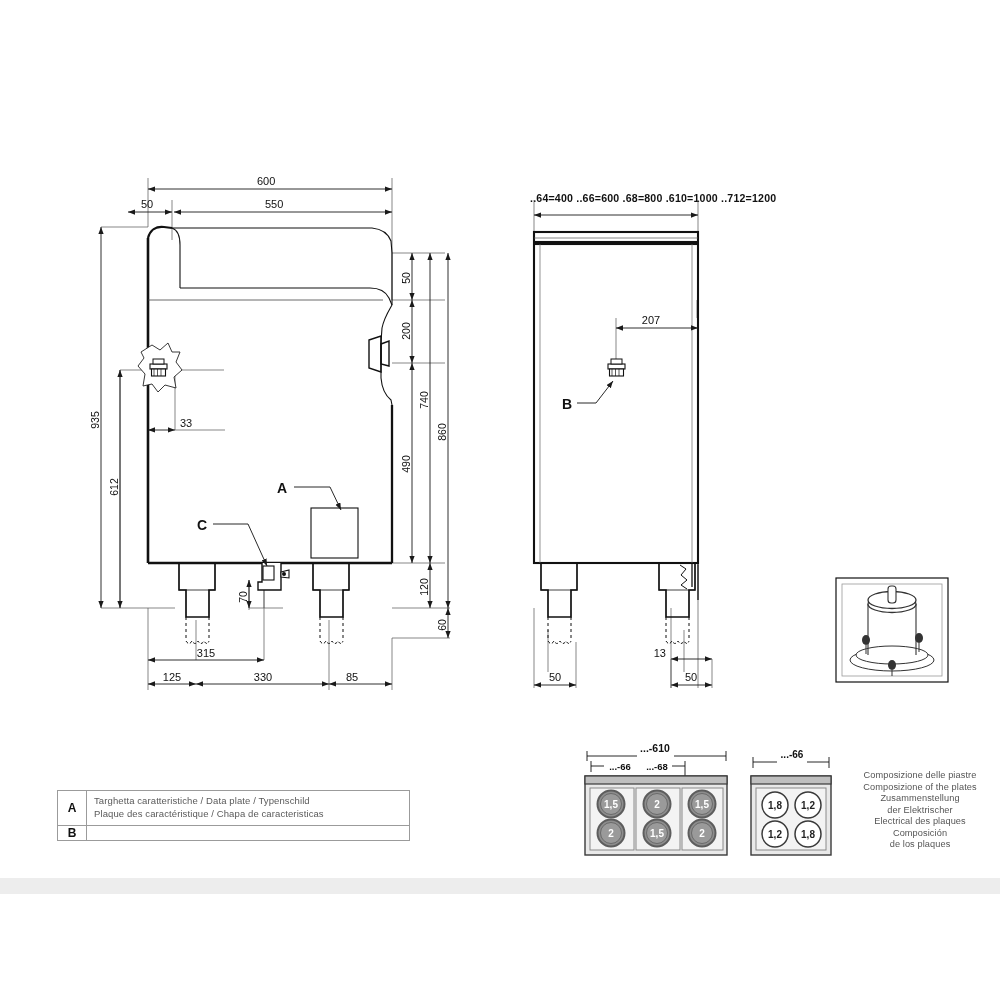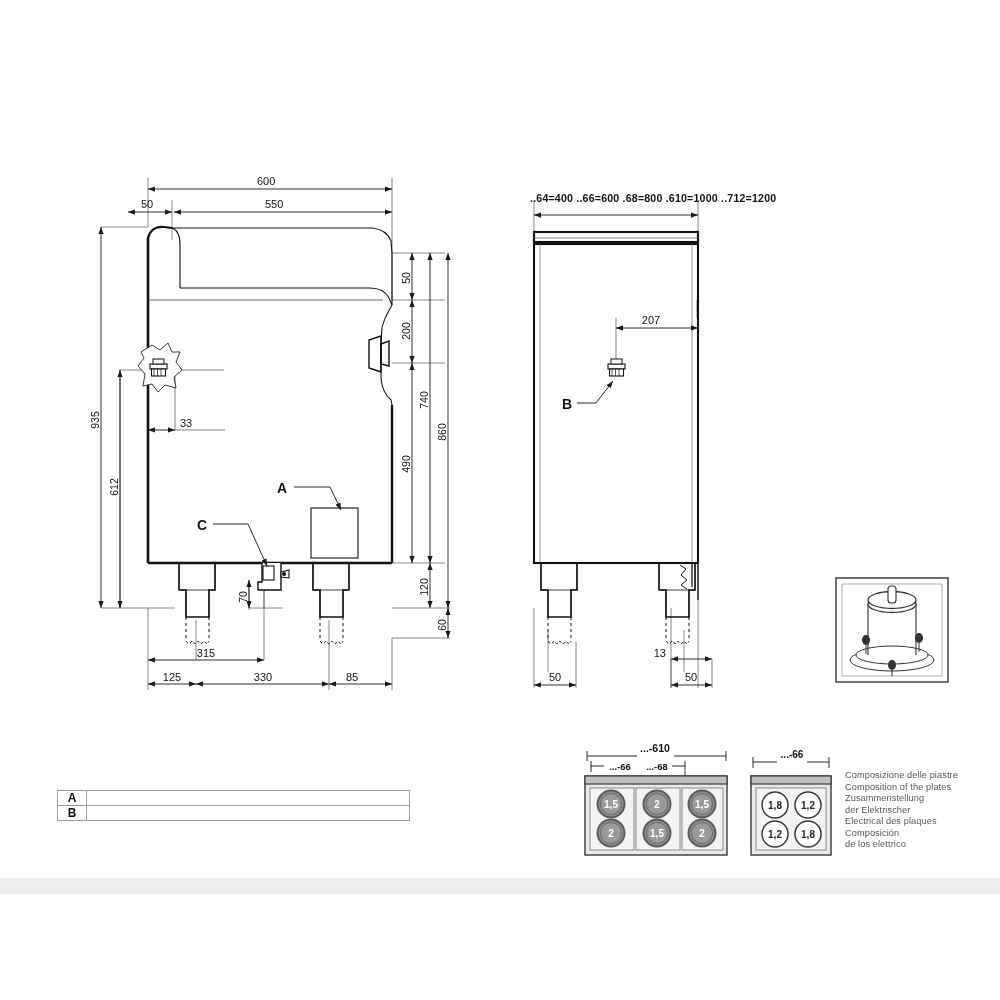--- a/index.html
+++ b/index.html
@@ -9,21 +9,21 @@
   svg{display:block;}
   .gray-band{position:absolute;left:0;top:878px;width:1000px;height:16px;background:#ededed;}
   .legend{position:absolute;left:57px;top:790px;width:353px;border:1px solid #9b9b9b;
           box-sizing:border-box;background:#fff;}
   .legend-row{display:flex;align-items:stretch;border-bottom:1px solid #9b9b9b;}
   .legend-row:last-child{border-bottom:none;}
   .legend-key{width:28px;min-width:28px;display:flex;align-items:center;justify-content:center;
               border-right:1px solid #9b9b9b;font-weight:bold;font-size:12px;color:#111;}
   .legend-txt{padding:4px 6px 5px 7px;font-size:9.5px;line-height:1.32;color:#5a5a5a;letter-spacing:.1px;}
   .comp-text{position:absolute;left:845px;top:770px;width:150px;font-size:9.2px;
-             line-height:1.25;color:#555;letter-spacing:.1px;}
+             line-height:1.25;color:#555;letter-spacing:.1px;text-align:center;}
   .comp-text div{white-space:nowrap;}
 </style>
 </head>
 <body>
 
 <div id="sheet">
 
 <svg width="1000" height="1000" viewBox="0 0 1000 1000">
   <defs>
     <marker id="ar" markerWidth="9" markerHeight="9" refX="8" refY="3" orient="auto" markerUnits="strokeWidth">
@@ -375,31 +375,35 @@
       <text x="775" y="838" font-size="10" font-weight="bold" fill="#222" text-anchor="middle">1,2</text>
       <circle cx="808" cy="834" r="13" fill="#fff" stroke="#3a3a3a" stroke-width="1.5"></circle>
       <text x="808" y="838" font-size="10" font-weight="bold" fill="#222" text-anchor="middle">1,8</text>
     </g>
   </g>
 </svg>
 
 <div class="legend">
   <div class="legend-row">
     <div class="legend-key">A</div>
+    <div class="legend-txt">
+      <div>Targhetta caratteristiche / Data plate / Typenschild</div>
+      <div>Plaque des caractéristique / Chapa de caracteristicas</div>
+    </div>
   </div>
   <div class="legend-row">
     <div class="legend-key">B</div>
   </div>
 </div>
 
 <div class="comp-text">
   <div>Composizione delle piastre</div>
-  <div>Composition of the plates</div>
+  <div>Composizione of the plates</div>
   <div>Zusammenstellung</div>
   <div>der Elektrischer</div>
   <div>Electrical des plaques</div>
   <div>Composición</div>
-  <div>de los elettrico</div>
+  <div>de los plaques</div>
 </div>
 
 <div class="gray-band"></div>
 
 </div>
 
 </body></html>

